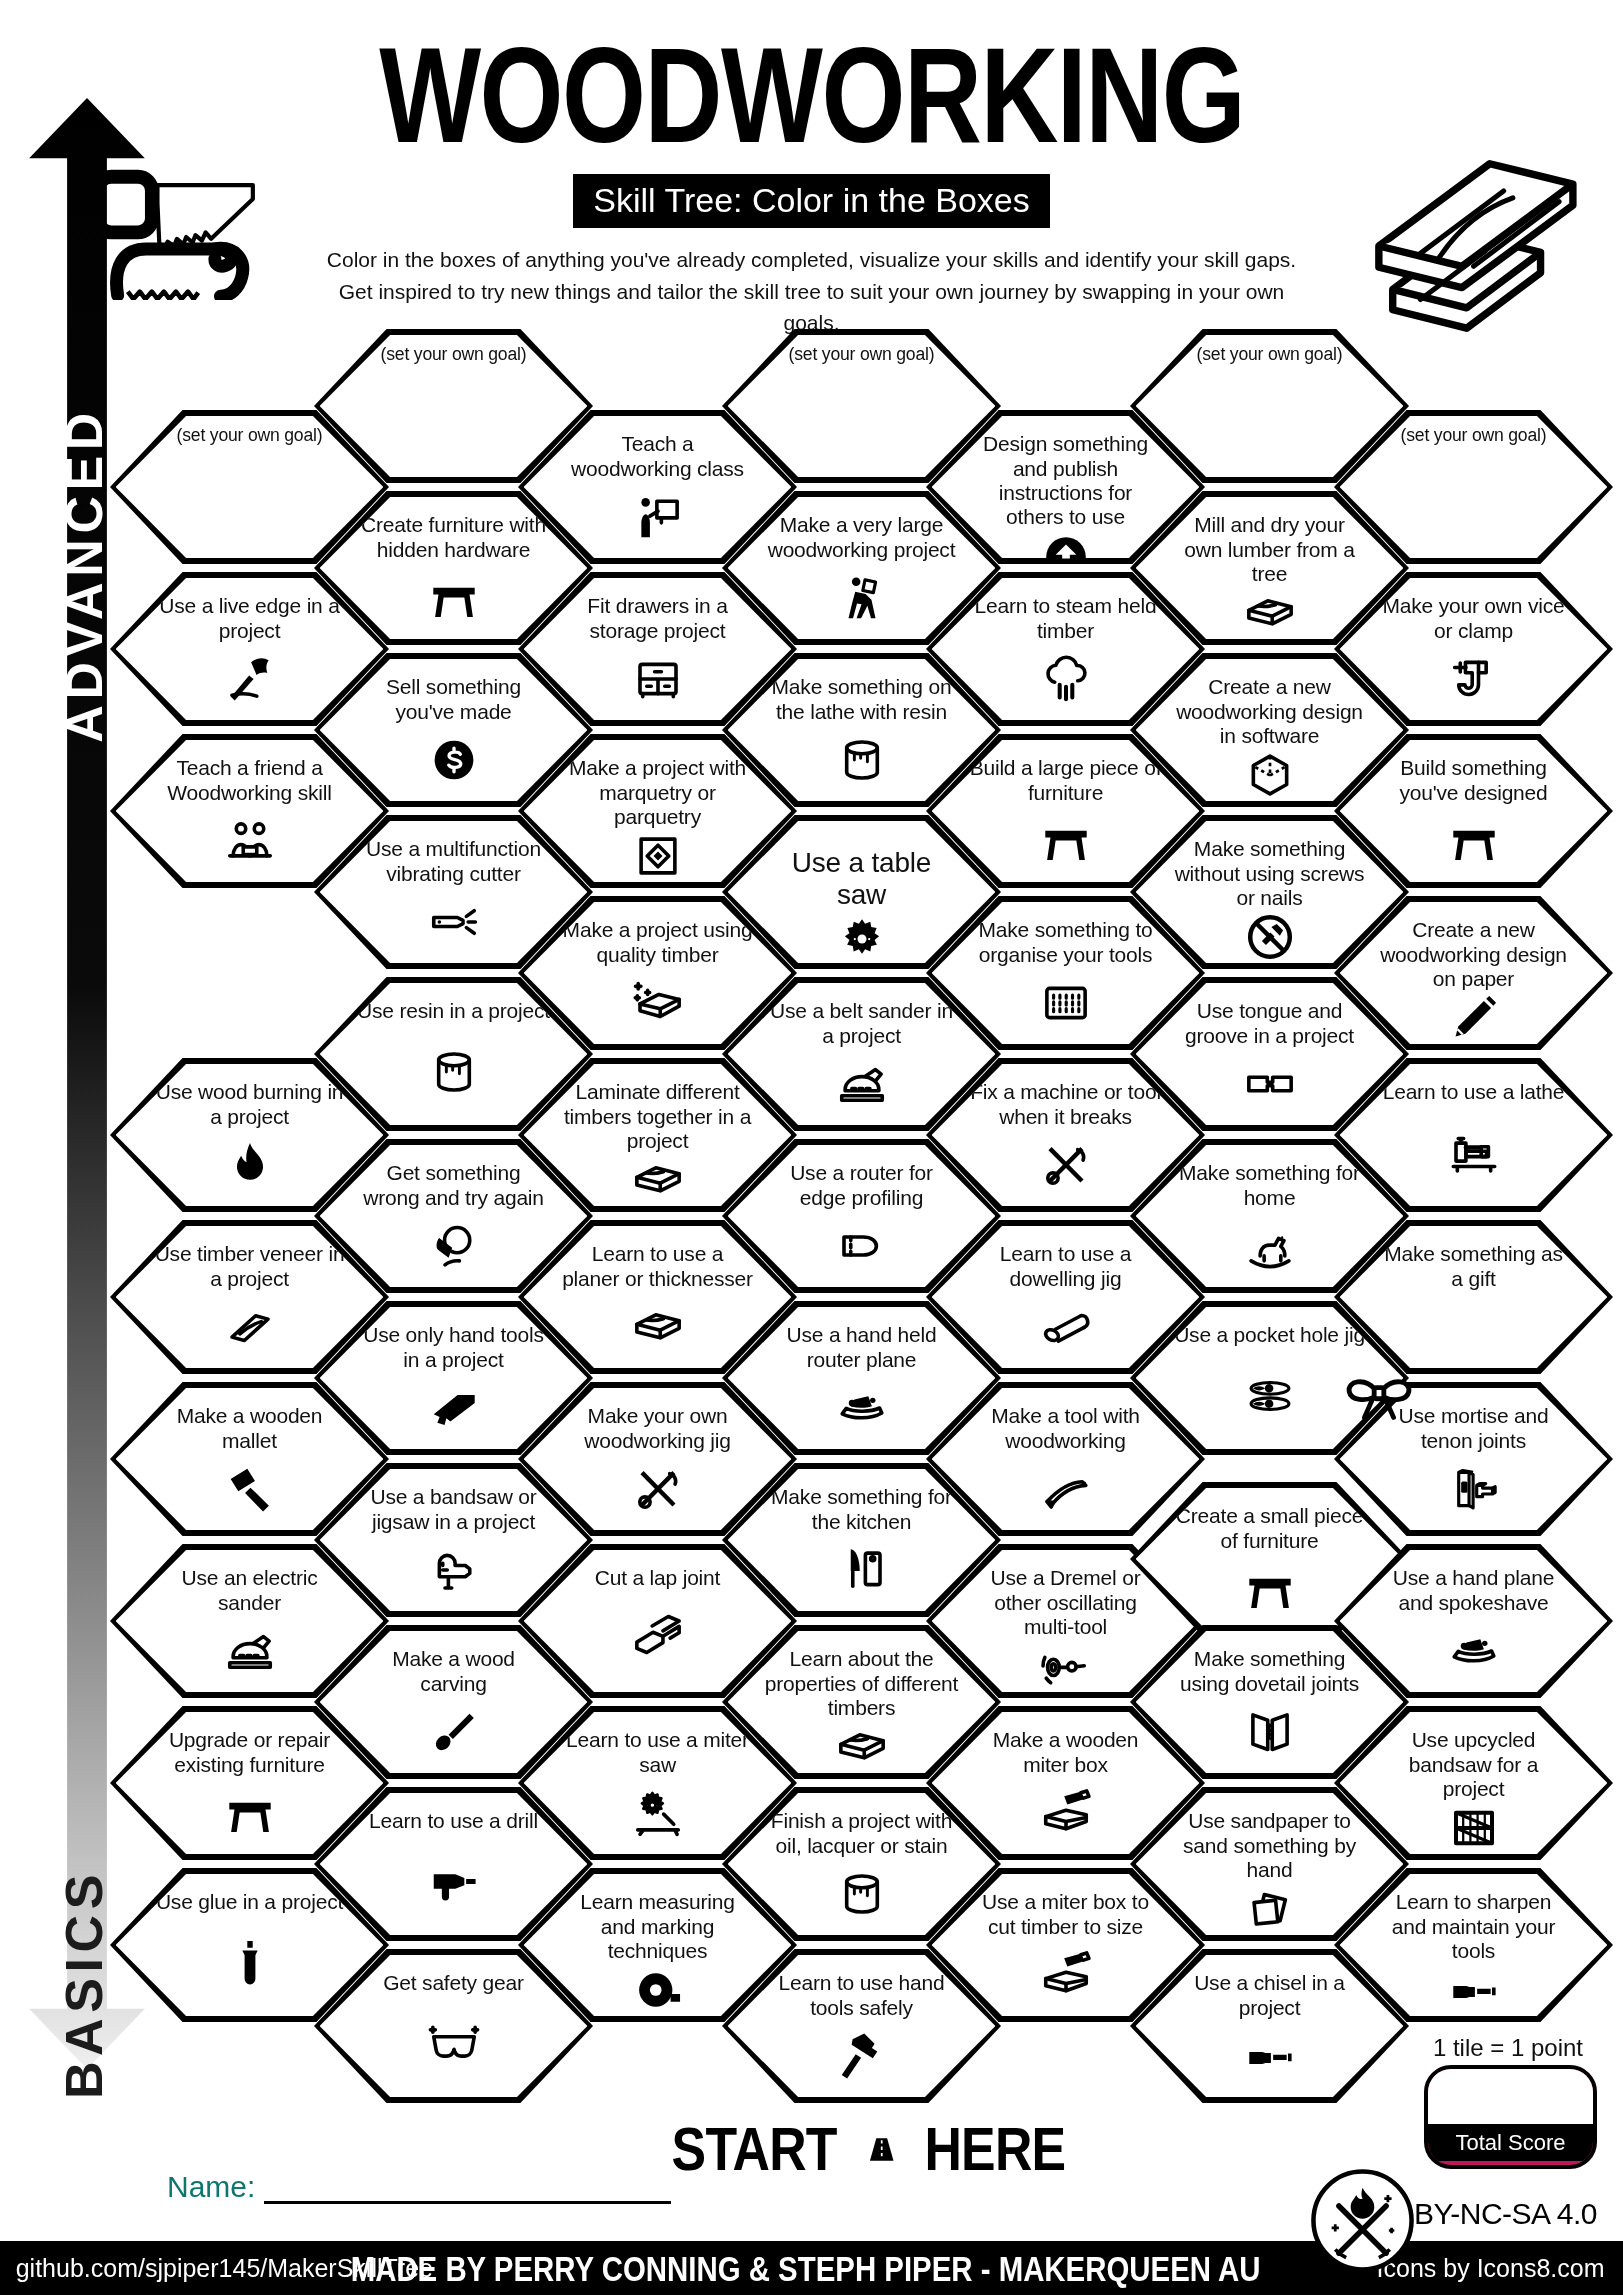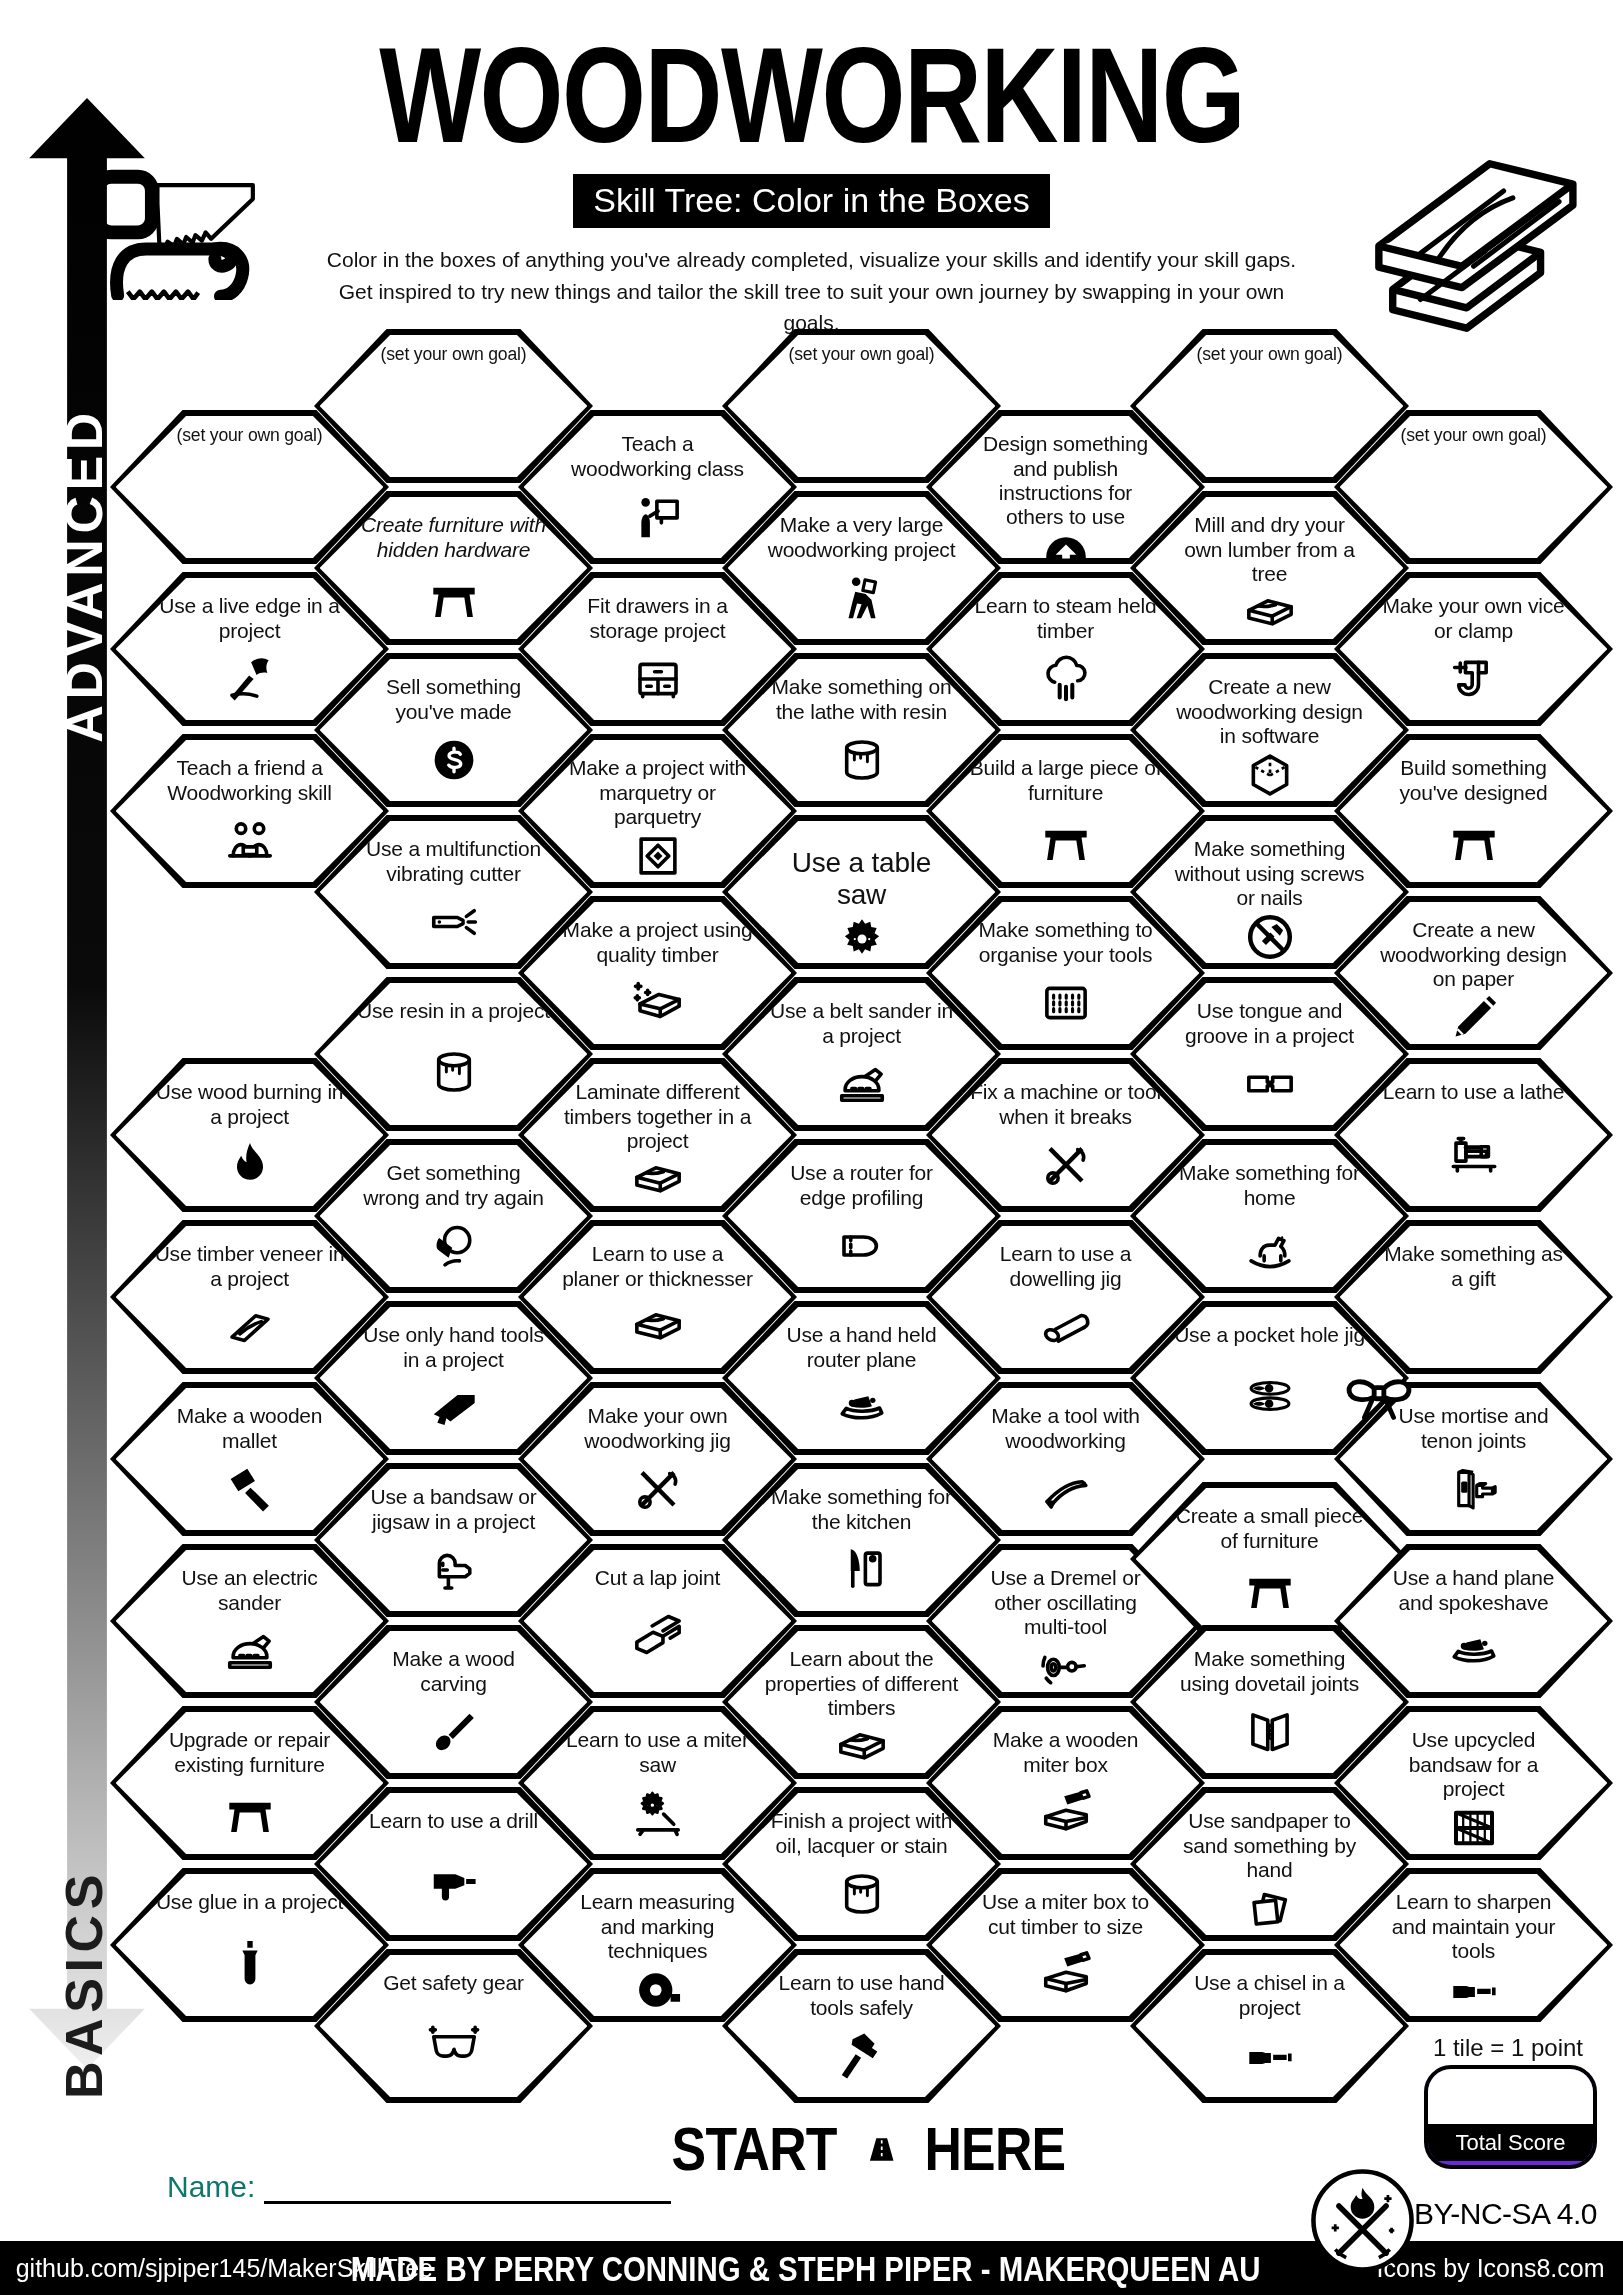--- a/index.html
+++ b/index.html
@@ -32,21 +32,21 @@
   .lg .hex-label{font-size:28px;margin-top:26px;}
   
   .start{position:absolute;left:657px;top:2114px;width:421px;display:flex;
          align-items:center;justify-content:center;gap:15.7px;}
   .start b{font-size:61px;font-weight:bold;display:inline-block;transform:scaleX(.85);letter-spacing:-0.9px;}
   .namewrap{position:absolute;left:167px;top:2170px;display:flex;align-items:flex-end;}
   .namelbl{font-size:30px;color:#0f766e;}
   .nameline{width:407px;border-bottom:3.2px solid #000;height:28px;margin-left:8.3px;}
   .pointnote{position:absolute;right:40px;top:2034px;font-size:24px;color:#111;}
   .scorebox{position:absolute;left:1424px;top:2065px;width:165px;height:96px;
-            border:4.2px solid #000;border-radius:27px;overflow:hidden;background:#6d28d9;}
+            border:4.2px solid #000;border-radius:27px;overflow:hidden;background:#be185d;}
   .scorefill{height:55px;background:#fff;}
   .scorebar{height:37px;background:#000;color:#fff;font-size:22px;display:flex;
             align-items:center;justify-content:center;}
   .cc{position:absolute;right:26px;top:2197px;font-size:30px;letter-spacing:-0.5px;}
   .badge{position:absolute;left:1308px;top:2166px;width:109px;height:109px;}
   .bar{position:absolute;left:0;top:2241px;width:1623px;height:55px;background:#000;
        color:#fff;display:flex;align-items:center;}
   .bar .repo{position:absolute;left:15.7px;font-size:25px;}
   .bar .credit{position:absolute;left:0;width:1611px;text-align:center;font-size:35px;
        font-weight:bold;}
@@ -549,21 +549,21 @@
           </svg>
         </div>
     </div>
   </div>
     <div class="hex goal" style="left: 314px; top: 329px;">
     <div class="hex-in">
       <div class="hex-label">(set your own goal)</div>
 
     </div>
   </div>
-    <div class="hex" style="left: 314px; top: 491px; font-style: italic;">
+    <div class="hex" style="left: 314px; top: 491px;">
     <div class="hex-in">
       <div class="hex-label">Create furniture with hidden hardware</div>
       <div class="hex-icon">
           <svg viewBox="0 0 116 116" width="54" height="54">
             <use href="#i-stool"></use>
           </svg>
         </div>
     </div>
   </div>
     <div class="hex" style="left: 314px; top: 653px;">

